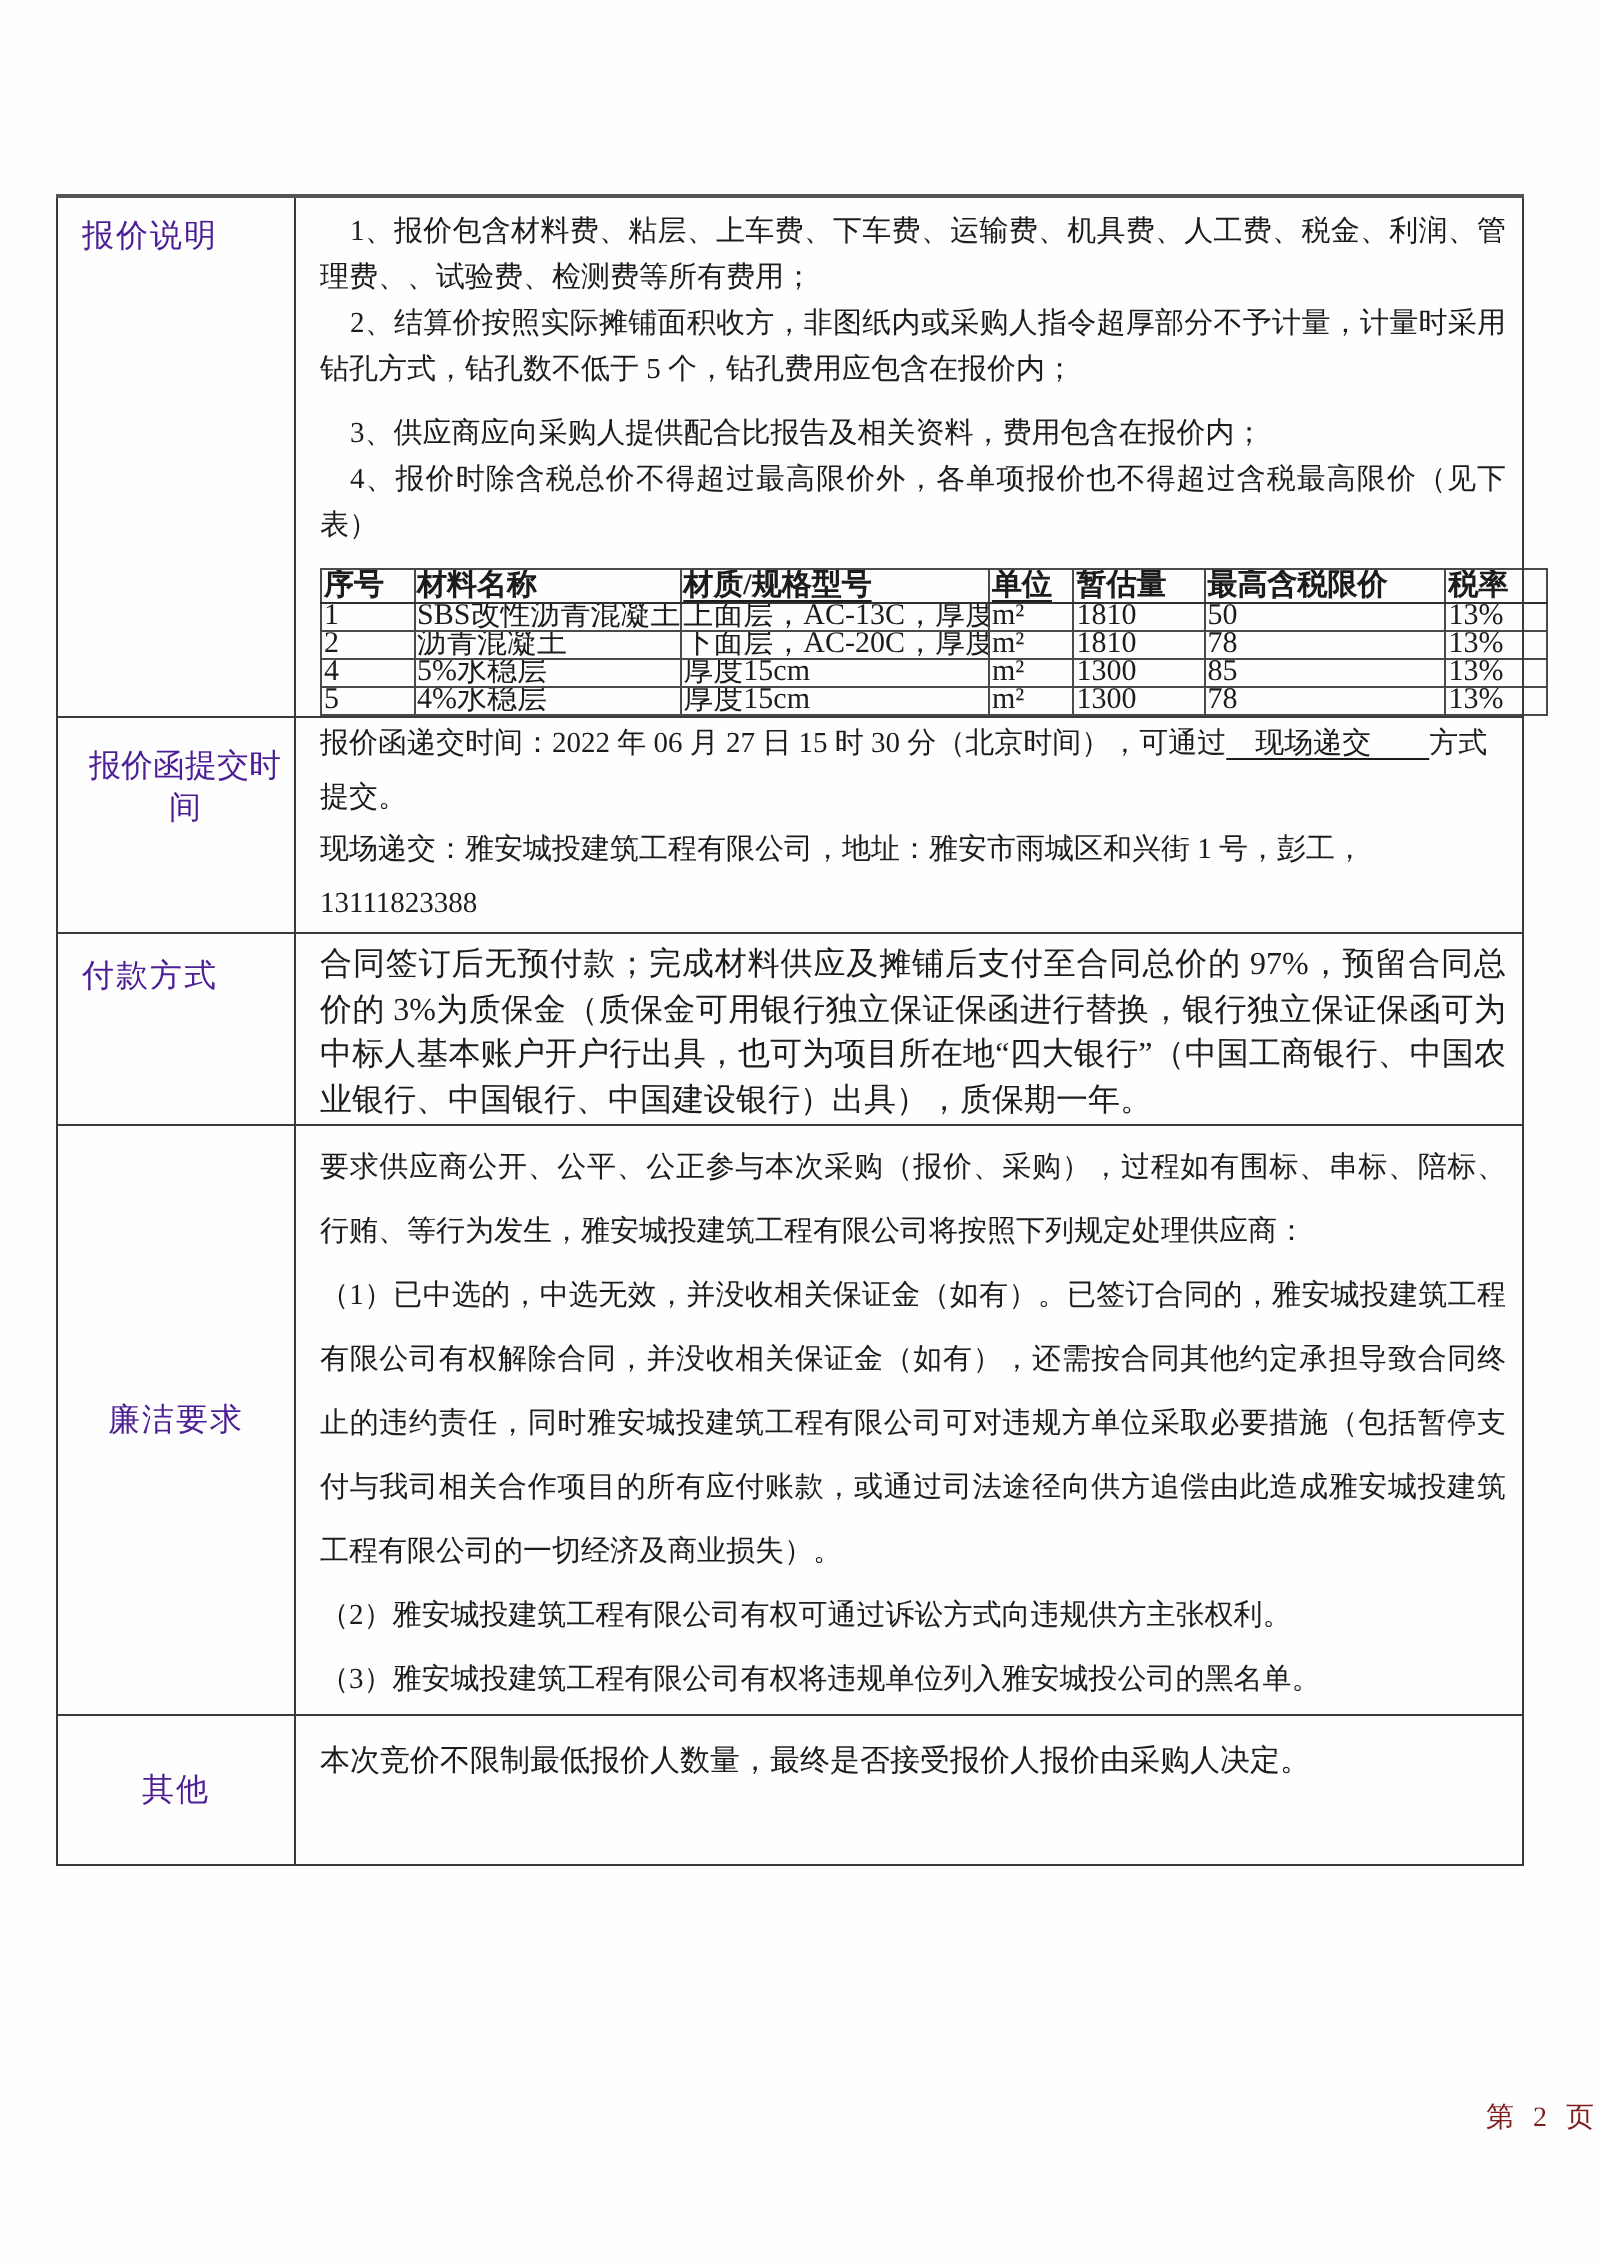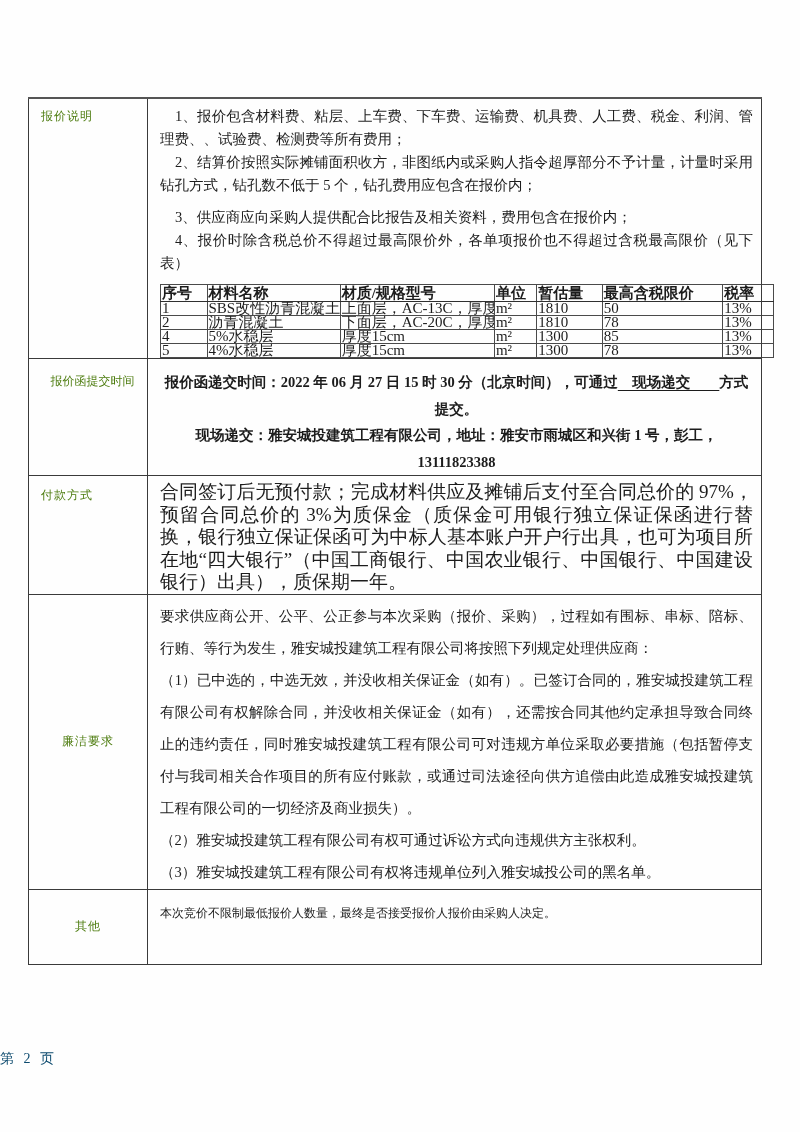--- a/index.html
+++ b/index.html
@@ -23,45 +23,45 @@
   }
   table.form > tbody > tr > td {
     border: 1.6px solid #3a3a3a;
     vertical-align: top;
     background: #fefefe;
   }
   table.form { border-top: 2px solid #555; }
   tr.row-other > td { border-bottom: 3px solid #6f6f6f; }
   td.label-cell {
     width: 119px;
-    font-size: 12px;
+    font-size: 16px;
     letter-spacing: 1px;
-    color: #4d7c0f;
+    color: #4c1d95;
   }
   td.content-cell { padding: 0 8px 0 12px; margin-top: 48px; }
   
   .row-notes  td.label-cell { padding: 9px 0 0 12px; }
   .row-submit td.label-cell { padding: 14px 0 0 9px; letter-spacing: 0; text-align: center; }
   .row-pay    td.label-cell { padding: 11px 0 16px 12px; }
   .row-integ  td.label-cell,
   .row-other  td.label-cell { text-align: center; vertical-align: middle; }
   
   .row-notes  { height: 228px; }
   .row-submit { height: 108px; }
   .row-pay    { height: 90px;  }
   .row-integ  { height: 295px; }
   .row-other  { height: 75px;  }
   
   .notes-body { padding-top: 6px; font-size: 14.5px; line-height: 23px; text-align: justify; }
   .notes-body p { text-indent: 15px; }
   .notes-body p.gap { margin-top: 9px; }
-  .submit-body { padding-top: 10px; font-size: 14.5px; line-height: 26.5px; text-align: center; font-weight: bold; }
-  .pay-body    { padding-top: 5px; font-size: 19px; line-height: 22.5px; text-align: justify; font-family: Liberation Serif, serif; }
+  .submit-body { font-size: 14.5px; line-height: 26.5px; text-align: left; }
+  .pay-body    { padding-top: 5px; font-size: 16px; line-height: 22.5px; text-align: justify; font-family: Liberation Serif, serif; }
   .integ-body  { padding-top: 5px; font-size: 14.5px; line-height: 32px; text-align: justify; }
-  .other-body  { padding-top: 12px; font-size: 12px; line-height: 22px; font-family: Liberation Serif, serif; }
+  .other-body  { padding-top: 12px; font-size: 15px; line-height: 22px; font-family: Liberation Serif, serif; }
   .u { text-decoration: underline; text-underline-offset: 3px; }
   
   table.materials {
     margin-top: 9px;
     width: 614px;
     border-collapse: collapse;
     table-layout: fixed;
     font-size: 15px;
     text-align: left;
     border: 1.6px solid #2f2f2f;
@@ -84,24 +84,24 @@
   .c-spec{ width: 146px; }
   .c-unit{ width: 40px;  }
   .c-qty { width: 62px;  }
   .c-max { width: 114px; }
   .c-tax { width: 48px;  }
   
   .footer {
     position: absolute;
     left: 0; top: 1050px;
     width: 100%;
-    text-align: left;
+    text-align: right;
     font-size: 14px;
     letter-spacing: 3px;
-    color: #0c4a6e;
+    color: #7f1d1d;
   }
 </style>
 </head>
 <body>
 
 <div class="page">
   <div class="form-wrap">
     <table class="form">
       <tbody>
 

